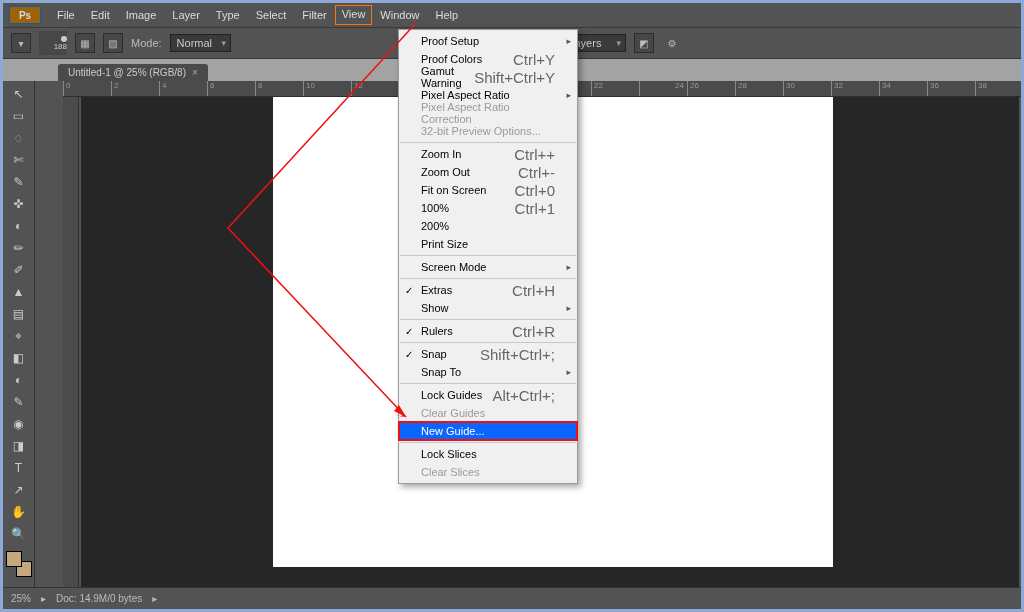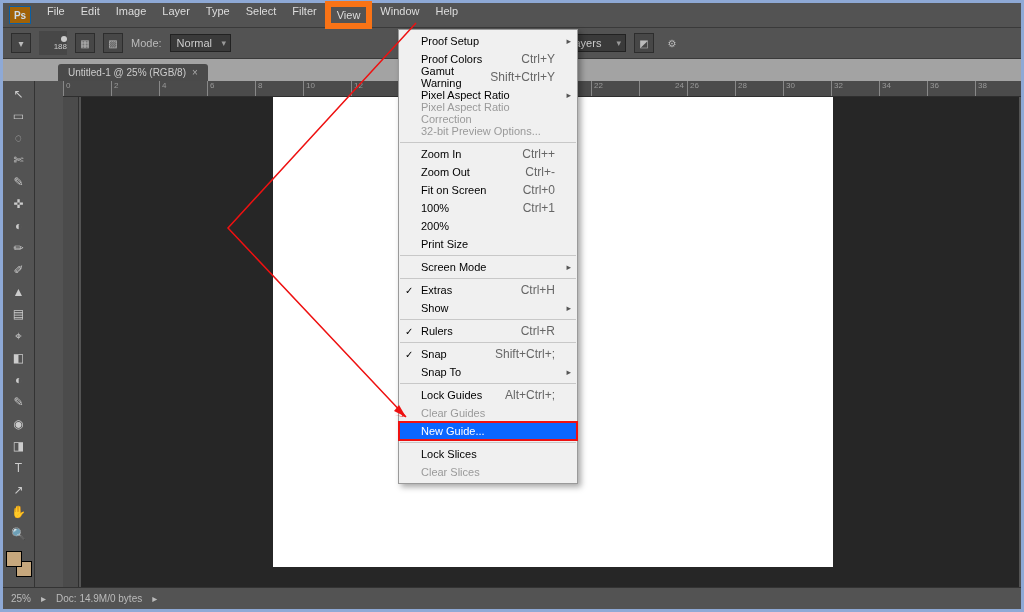--- a/index.html
+++ b/index.html
@@ -2,23 +2,23 @@
 <html><head>
 <meta charset="utf-8">
 <style>
   * { margin:0; padding:0; box-sizing:border-box; font-family:"Segoe UI",Tahoma,sans-serif; user-select:none; }
   body { background:#e8f0fb; width:1024px; height:612px; overflow:hidden; position:relative; }
   .outer-frame { border:3px solid #8ea9d6; width:1024px; height:612px; position:relative; }
   .app { position:absolute; inset:0; background:#535353; color:#ccc; font-size:11px; }
   .wm-text { position:absolute; color:#2a5d8e; font-size:28px; font-style:italic; font-weight:300; transform:rotate(-15deg); opacity:0.12; }
 
   .menubar { height:24px; background:#535353; display:flex; align-items:center; padding:0 6px; color:#ddd; }
-  .ps-logo { width:22px; height:18px; background:#a16207; border:1px solid #0b5fa4; display:flex; align-items:center; justify-content:center; color:#cde; font-weight:bold; font-size:10px; margin-right:8px; }
+  .ps-logo { width:32px; height:18px; background:#a16207; border:1px solid #0b5fa4; display:flex; align-items:center; justify-content:center; color:#cde; font-weight:bold; font-size:10px; margin-right:8px; }
   .menubar .menu-item { padding:4px 8px; cursor:default; }
-  .menubar .menu-item.active { border:6px solid #f97316; padding:2px 6px; background:#535353; }
+  .menubar .menu-item.active { border:1px solid #f97316; padding:2px 6px; background:#535353; }
 
   .optionsbar { height:32px; background:#535353; border-top:1px solid #3a3a3a; border-bottom:1px solid #3a3a3a; display:flex; align-items:center; padding:0 8px; gap:8px; color:#bbb; }
   .options-icon { width:20px; height:20px; background:#474747; border:1px solid #2d2d2d; display:flex; align-items:center; justify-content:center; font-size:10px; }
   .brush-badge { width:28px; height:24px; background:#474747; display:flex; flex-direction:column; align-items:flex-end; justify-content:center; font-size:8px; color:#ccc; }
   .brush-badge .dot { width:6px; height:6px; border-radius:50%; background:#ccc; }
   .mode-select { background:#3a3a3a; border:1px solid #222; padding:2px 18px 2px 6px; font-size:11px; color:#ccc; height:18px; display:inline-flex; align-items:center; position:relative; }
   .mode-select::after { content:"▾"; position:absolute; right:4px; font-size:9px; color:#999; }
   .chk { width:12px; height:12px; border:1px solid #222; background:#3a3a3a; display:inline-flex; align-items:center; justify-content:center; font-size:9px; color:#ccc; }
 
   .tabbar { height:22px; background:#a3a3a3; display:flex; align-items:end; padding-left:55px; }
@@ -35,21 +35,21 @@
   .canvas-wrap { position:absolute; left:78px; top:94px; right:2px; bottom:22px; background:#262626; overflow:hidden; }
   .canvas { position:absolute; left:192px; top:0; width:560px; height:470px; background:#fff; }
 
   .statusbar { position:absolute; left:0; right:0; bottom:0; height:22px; background:#535353; border-top:1px solid #333; display:flex; align-items:center; padding:0 8px; gap:10px; color:#bbb; font-size:10px;margin-top:47px; }
 
   
   .dropdown { position:absolute; left:395px; top:26px; width:180px; background:#f0f0f0; border:1px solid #9a9a9a; box-shadow:3px 3px 6px rgba(0,0,0,0.35); color:#000; font-size:11px; padding:2px 0; }
   .dropdown .row { padding:3px 22px 3px 22px; display:flex; justify-content:space-between; align-items:center; position:relative; height:18px; }
   .dropdown .row.disabled { color:#9a9a9a; }
   .dropdown .row.highlight { background:#0a66ff; color:#fff; }
-  .dropdown .row .sub { color:#666; font-size:12px;text-align:right; }
+  .dropdown .row .sub { color:#666; font-size:15px;text-align:right; }
   .dropdown .row.has-sub::after { content:"▸"; position:absolute; right:6px; font-size:9px; color:#555; }
   .dropdown hr { border:none; border-top:1px solid #c8c8c8; margin:2px 1px; }
   .dropdown .check::before { content:"✓"; position:absolute; left:6px; font-size:10px; }
   .redbox { outline:2px solid #e11; outline-offset:-1px; }
 
   
   .anno-line { position:absolute; pointer-events:none; }
 
   .fg-bg { width:26px; height:26px; position:relative; margin:6px auto; }
   .fg-bg .sq { width:16px; height:16px; border:1px solid #000; position:absolute; }

